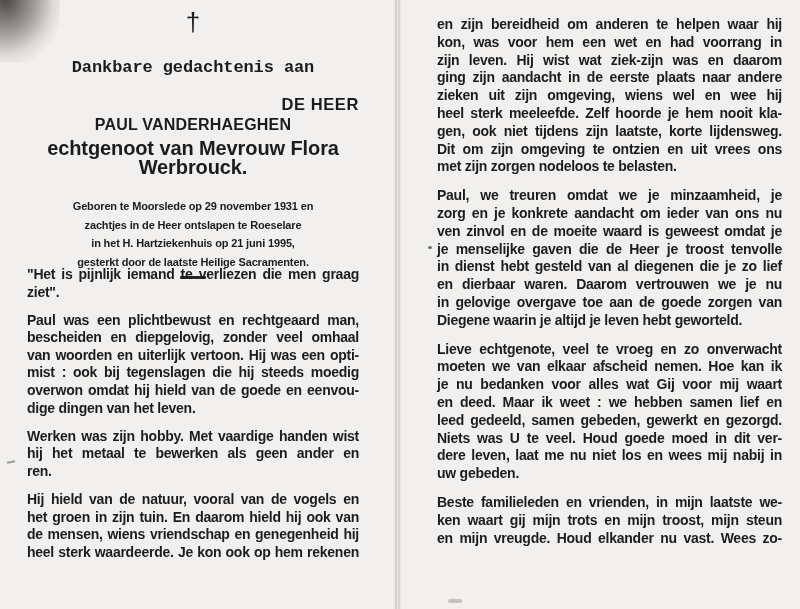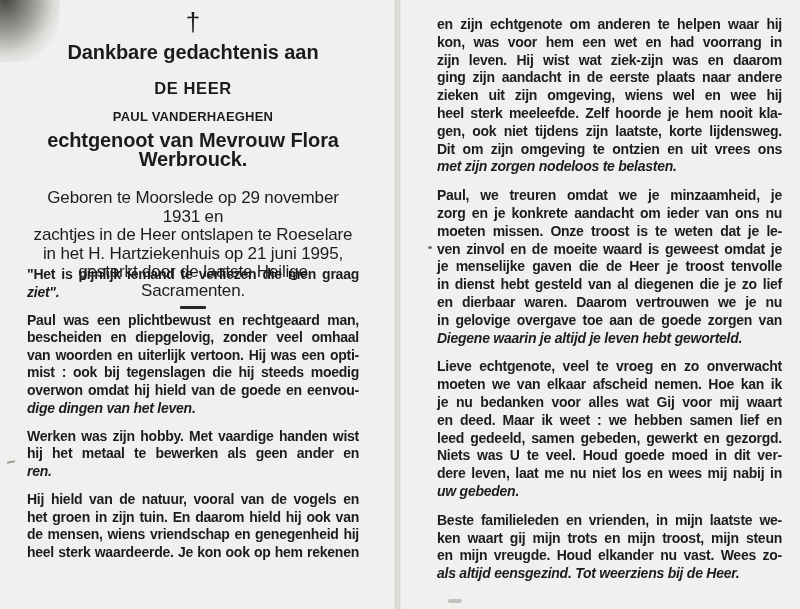--- a/index.html
+++ b/index.html
@@ -33,38 +33,38 @@
   .speck-bottom {
     position: absolute; left: 448px; top: 599px; width: 14px; height: 4px;
     background: rgba(150,147,142,0.5); border-radius: 2px;
   }
 
   
   .header {
     position: absolute; left: 27px; top: 6px; width: 332px; text-align: center;
   }
   .cross { font-size: 26px; line-height: 28px; font-weight: 400; margin-top: 2px; }
-  .dedication { font-size: 20px; line-height: 20px; font-weight: 600; margin-top: 6px; letter-spacing: -0.1px; }
-  .title-heer { font-size: 16.5px; line-height: 20px; font-weight: 600; margin-top: 16px; letter-spacing: 0.6px; }
-  .name { font-size: 13px; line-height: 22px; font-weight: 700; margin-top: 8px; letter-spacing: 0.2px; }
+  .dedication { font-size: 17px; line-height: 20px; font-weight: 600; margin-top: 22px; letter-spacing: -0.1px; font-family: Liberation Mono, monospace; }
+  .title-heer { font-size: 16.5px; line-height: 20px; font-weight: 600; margin-top: 16px; letter-spacing: 0.6px; text-align: right; }
+  .name { font-size: 16px; line-height: 22px; font-weight: 700; margin-top: 0; letter-spacing: 0.2px; }
   .spouse { font-size: 20px; line-height: 19px; font-weight: 600; margin-top: 3px; letter-spacing: -0.1px; }
-  .dates { font-size: 17px; line-height: 18.6px; font-weight: 400; margin-top: 20px; letter-spacing: -0.15px; }
+  .dates { font-size: 11px; line-height: 18.6px; font-weight: 700; margin-top: 20px; letter-spacing: -0.15px; }
   .divider {
     width: 26px; height: 3px; background: #262624; margin: 5px auto 0 auto; border-radius: 1px;
   }
 
   
   .body-col { position: absolute; font-weight: 700; letter-spacing: -0.25px; }
   .col-left  { left: 27px;  top: 266px; width: 332px; font-size: 14px; line-height: 17.6px; }
   .col-right { left: 437px; top: 16px;  width: 345px; font-size: 14px; line-height: 17.8px; }
   .para { margin: 0 0 10.5px 0; }
   .col-right .para { margin-bottom: 11px; }
   .para:last-child { margin-bottom: 8px; }
   .line { text-align: justify; text-align-last: justify; white-space: normal; }
-  .line-last { text-align-last: left; font-style: italic; }
+  .line-last { text-align-last: left; }
 </style>
 </head>
 <body>
 
 <div class="card">
 
   <div class="smudge-topleft"></div>
   <div class="fold-line"></div>
   <div class="speck-dot"></div>
   <div class="speck-dash"></div>
@@ -106,34 +106,33 @@
     <div class="para">
         <div class="line">Hij hield van de natuur, vooral van de vogels en</div>
         <div class="line">het groen in zijn tuin. En daarom hield hij ook van</div>
         <div class="line">de mensen, wiens vriendschap en genegenheid hij</div>
         <div class="line">heel sterk waardeerde. Je kon ook op hem rekenen</div>
       </div>
   </div>
 
   <div class="body-col col-right">
     <div class="para">
-        <div class="line">en zijn echtgenote om anderen te helpen waar hij</div>
+        <div class="line">en zijn bereidheid om anderen te helpen waar hij</div>
         <div class="line">kon, was voor hem een wet en had voorrang in</div>
         <div class="line">zijn leven. Hij wist wat ziek-zijn was en daarom</div>
         <div class="line">ging zijn aandacht in de eerste plaats naar andere</div>
         <div class="line">zieken uit zijn omgeving, wiens wel en wee hij</div>
         <div class="line">heel sterk meeleefde. Zelf hoorde je hem nooit kla-</div>
         <div class="line">gen, ook niet tijdens zijn laatste, korte lijdensweg.</div>
         <div class="line">Dit om zijn omgeving te ontzien en uit vrees ons</div>
         <div class="line line-last">met zijn zorgen nodeloos te belasten.</div>
       </div>
     <div class="para">
         <div class="line">Paul, we treuren omdat we je minzaamheid, je</div>
         <div class="line">zorg en je konkrete aandacht om ieder van ons nu</div>
-        <div class="line">moeten missen. Onze troost is te weten dat je le-</div>
         <div class="line">ven zinvol en de moeite waard is geweest omdat je</div>
         <div class="line">je menselijke gaven die de Heer je troost tenvolle</div>
         <div class="line">in dienst hebt gesteld van al diegenen die je zo lief</div>
         <div class="line">en dierbaar waren. Daarom vertrouwen we je nu</div>
         <div class="line">in gelovige overgave toe aan de goede zorgen van</div>
         <div class="line line-last">Diegene waarin je altijd je leven hebt geworteld.</div>
       </div>
     <div class="para">
         <div class="line">Lieve echtgenote, veel te vroeg en zo onverwacht</div>
         <div class="line">moeten we van elkaar afscheid nemen. Hoe kan ik</div>
@@ -141,17 +140,16 @@
         <div class="line">en deed. Maar ik weet : we hebben samen lief en</div>
         <div class="line">leed gedeeld, samen gebeden, gewerkt en gezorgd.</div>
         <div class="line">Niets was U te veel. Houd goede moed in dit ver-</div>
         <div class="line">dere leven, laat me nu niet los en wees mij nabij in</div>
         <div class="line line-last">uw gebeden.</div>
       </div>
     <div class="para">
         <div class="line">Beste familieleden en vrienden, in mijn laatste we-</div>
         <div class="line">ken waart gij mijn trots en mijn troost, mijn steun</div>
         <div class="line">en mijn vreugde. Houd elkander nu vast. Wees zo-</div>
-        <div class="line line-last">als altijd eensgezind. Tot weerziens bij de Heer.</div>
       </div>
   </div>
 
 </div>
 
 </body></html>

